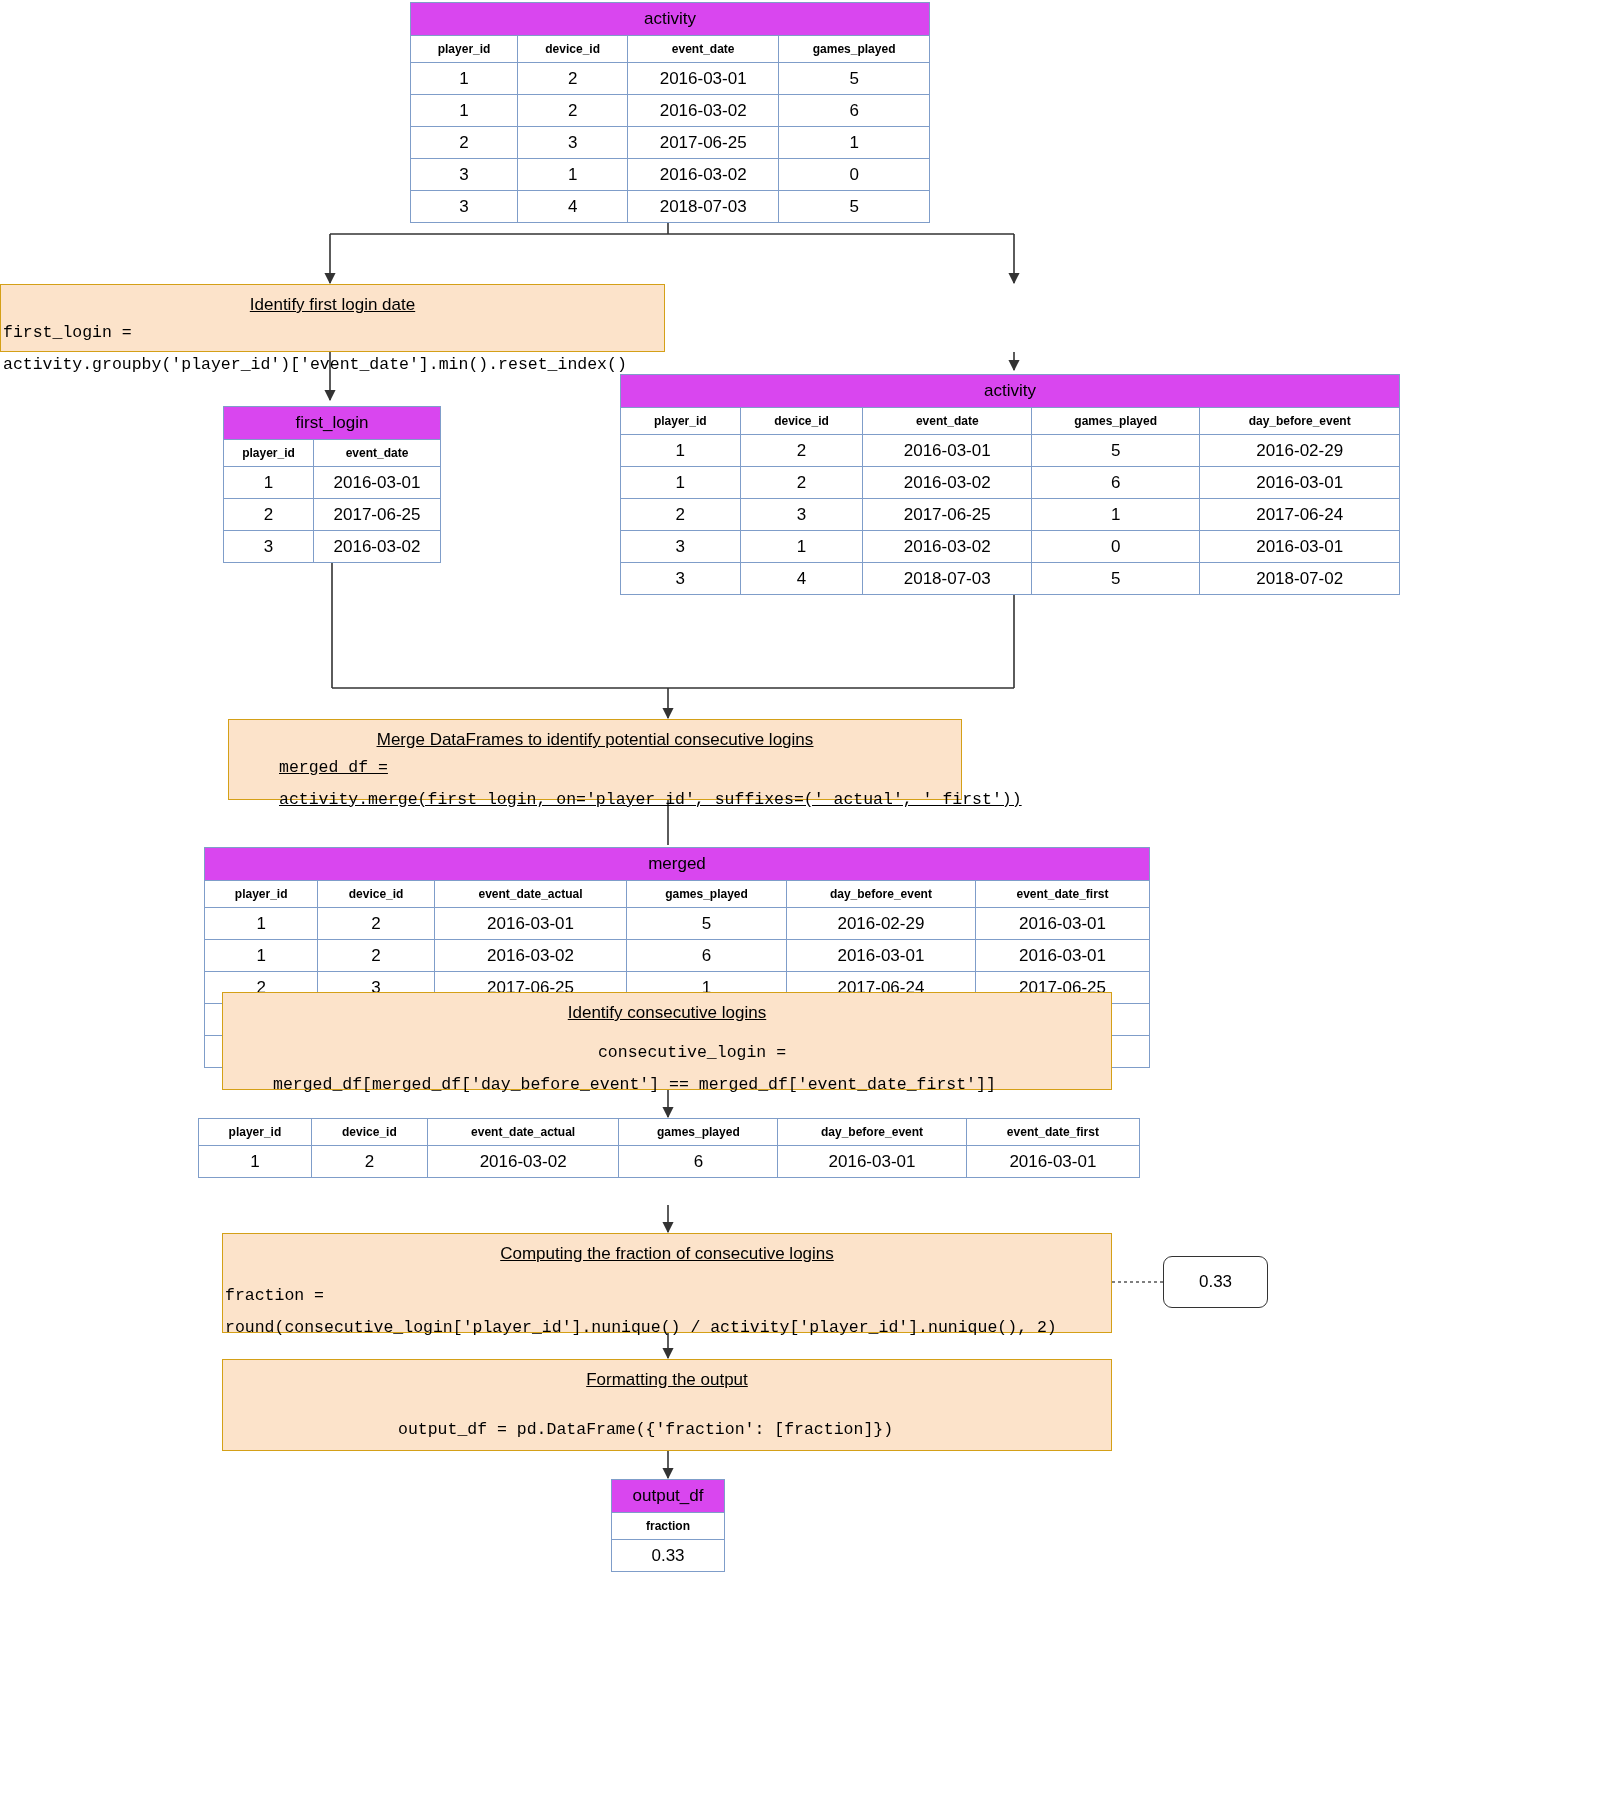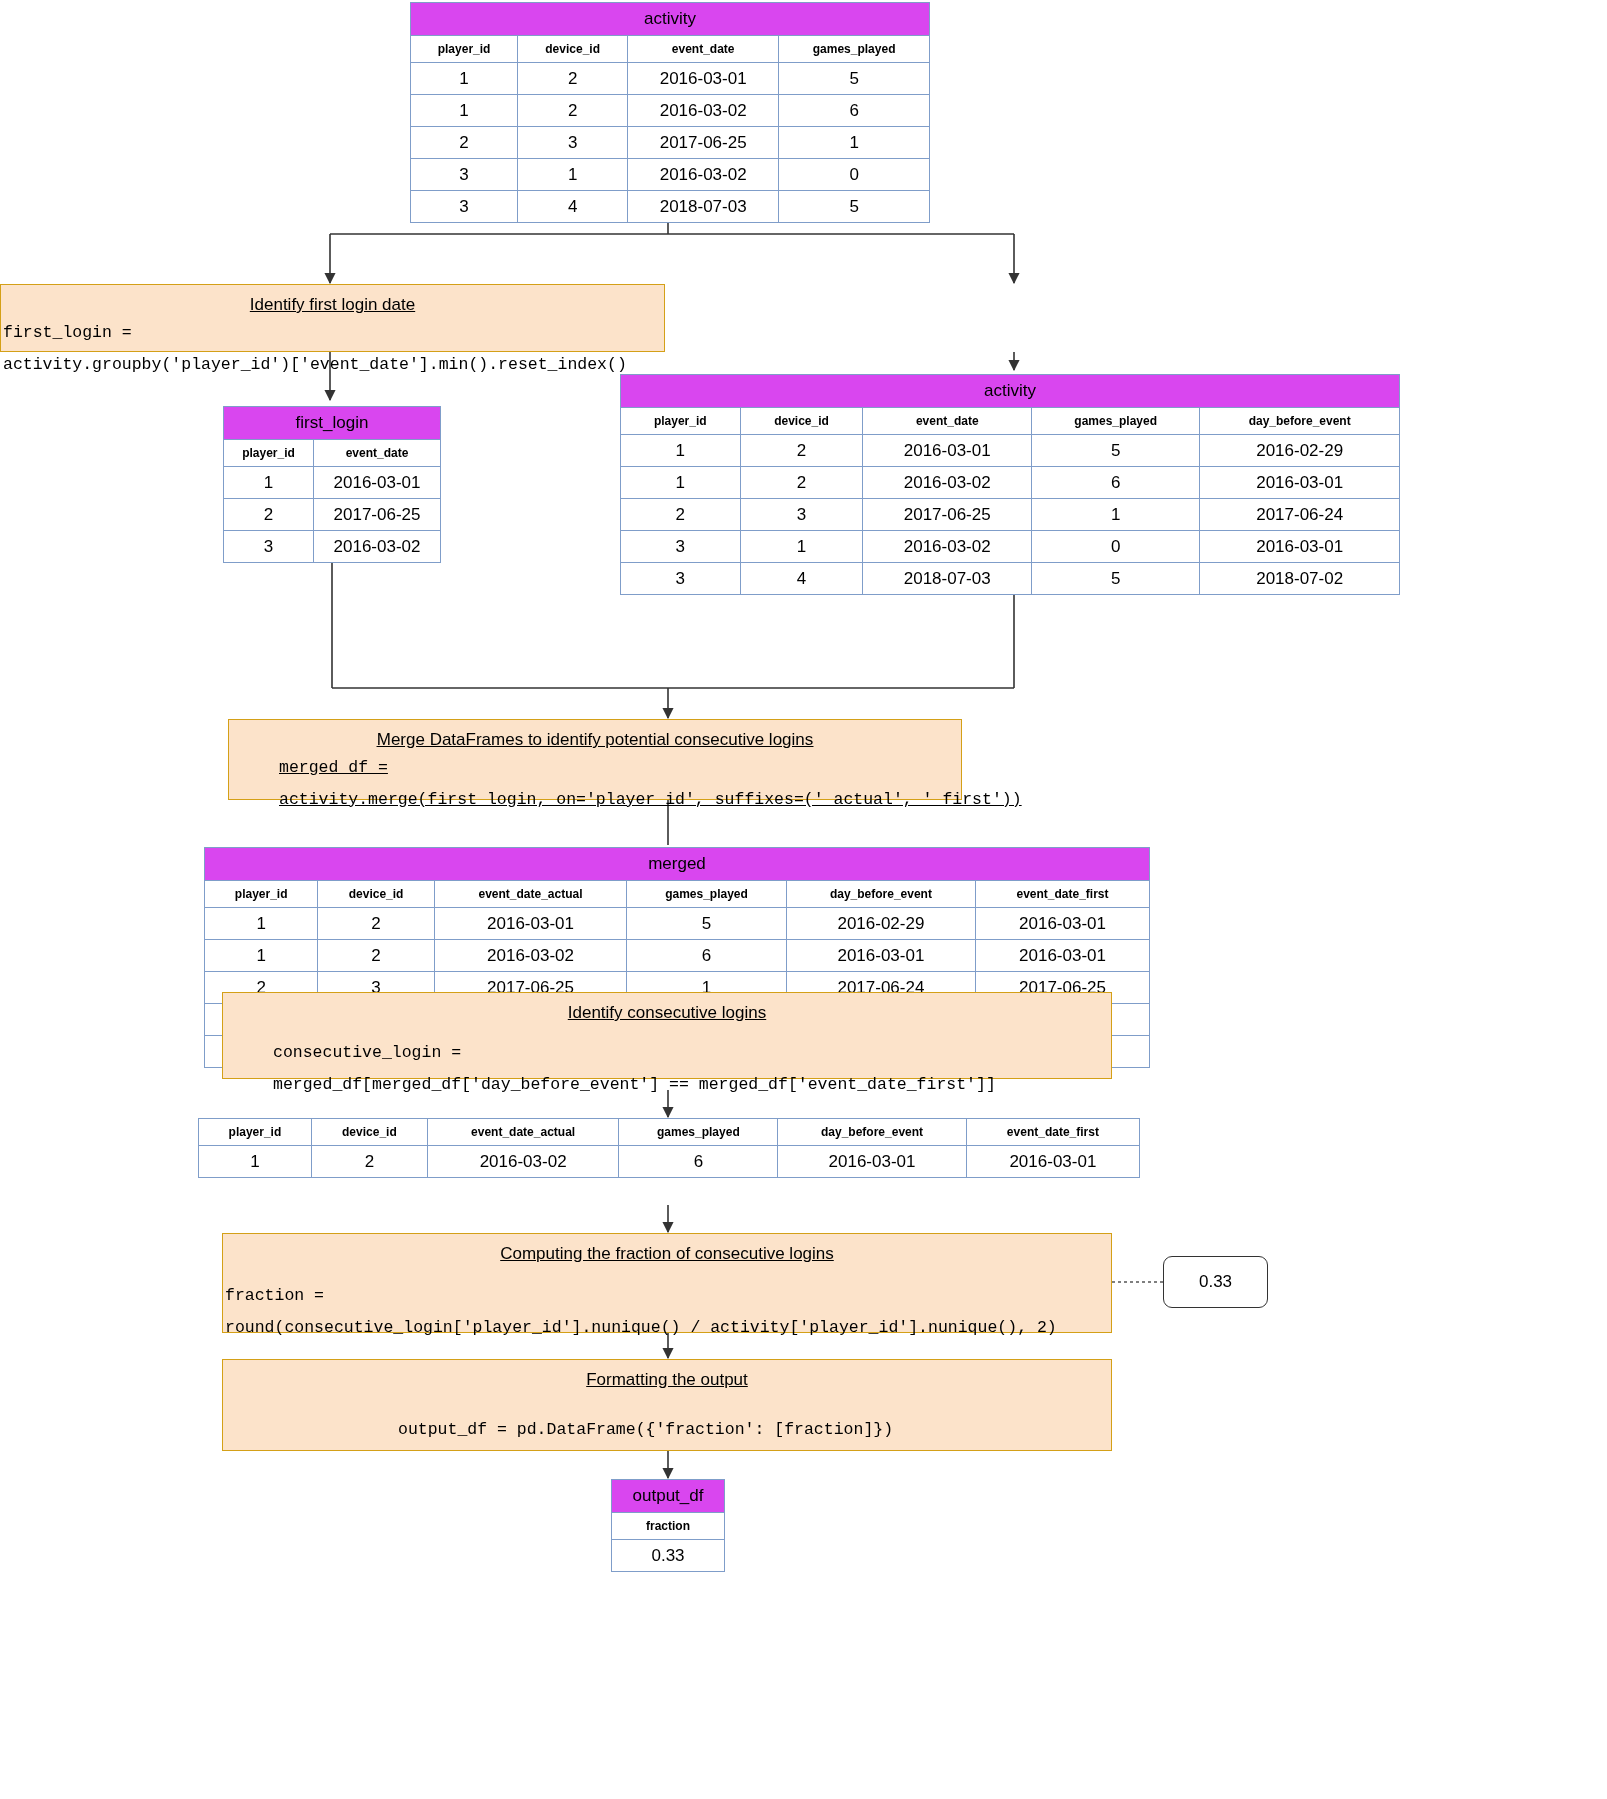--- a/index.html
+++ b/index.html
@@ -331,23 +331,23 @@
         <td>3</td>
         <td>4</td>
         <td>2018-07-03</td>
         <td>5</td>
         <td>2018-07-02</td>
         <td>2016-03-02</td>
       </tr>
     </tbody>
   </table>
 
-  <div class="proc" style="left:222px; top:992px; width:890px; height:87px;">
+  <div class="proc" style="left:222px; top:992px; width:890px; height:98px;">
     <div class="proc-title">Identify consecutive logins</div>
-    <div class="proc-code indent-1" style="padding-top:12px;">consecutive_login =</div>
+    <div class="proc-code indent-1" style="padding-top:12px;text-align:center;">consecutive_login =</div>
     <div class="proc-code indent-1">merged_df[merged_df['day_before_event'] == merged_df['event_date_first']]</div>
   </div>
 
   <table class="df" style="left:198px; top:1118px; width:942px;">
     <thead>
       <tr class="df-head">
         <th>player_id</th>
         <th>device_id</th>
         <th>event_date_actual</th>
         <th>games_played</th>

